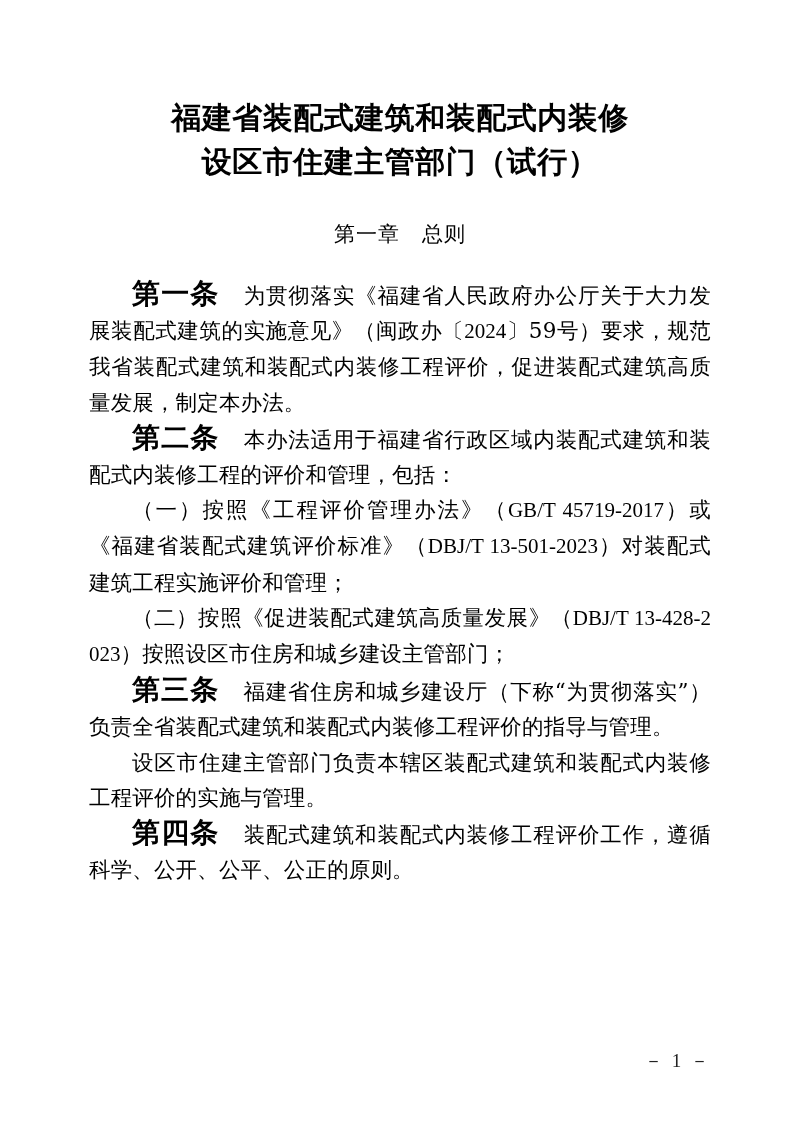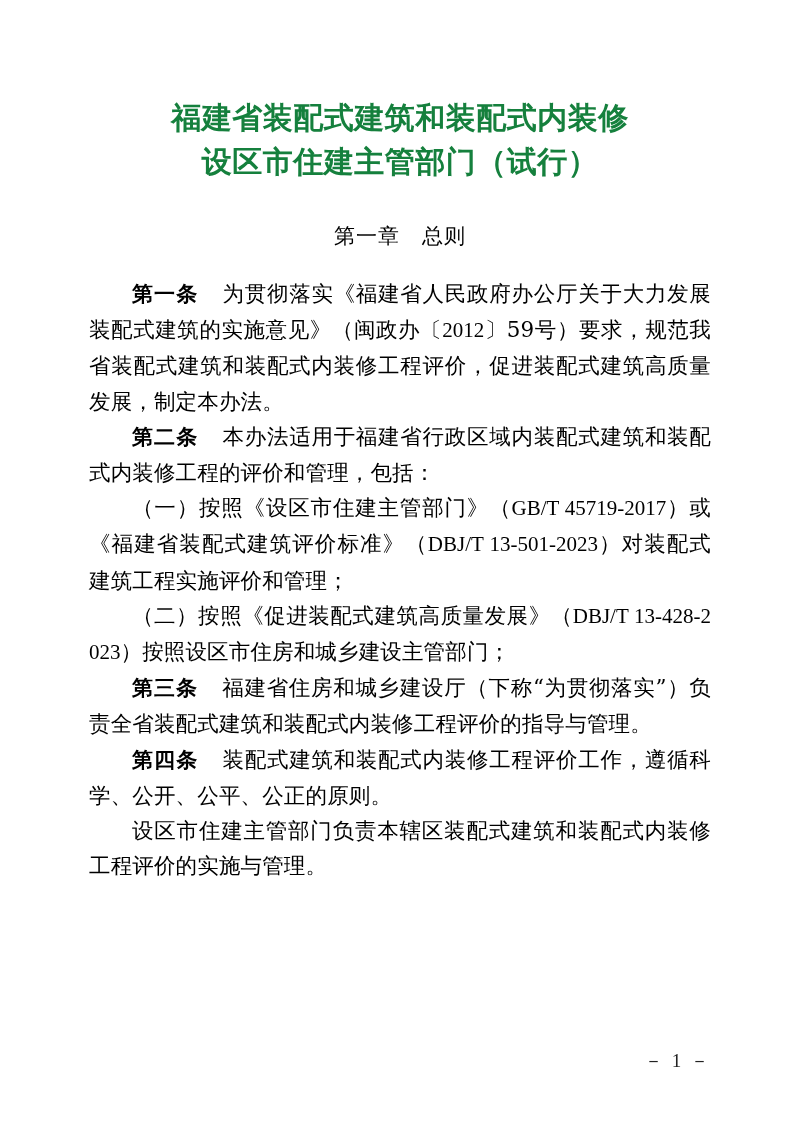--- a/index.html
+++ b/index.html
@@ -30,32 +30,32 @@
     position: absolute;
     left: 0;
     right: 0;
     top: 96px;
     text-align: center;
     font-family: "DejaVu Serif", "Liberation Serif", serif;
     font-weight: bold;
     font-size: 30px;
     line-height: 44px;
     letter-spacing: 0.5px;
-    color: #15803d;
+    color: #000000;
   }
   .doc-title .tline { display: block; white-space: nowrap; }
 
   
   .chapter-heading {
     position: absolute;
     left: 0;
     right: 0;
     top: 220px;
     text-align: center;
-    font-family: Liberation Sans, sans-serif;
+    font-family: Liberation Mono, monospace;
     font-weight: normal;
     font-size: 21px;
     line-height: 32px;
     letter-spacing: 1px;
   }
 
   
   .body-flow {
     position: absolute;
     left: 89px;
@@ -73,21 +73,21 @@
     text-indent: 2em;
     text-align: justify;
     text-justify: inter-ideograph;
     word-break: break-all;
   }
 
   
   .art-label {
     font-family: "DejaVu Sans", "Liberation Sans", sans-serif;
     font-weight: bold;
-    font-size: 21px;
+    font-size: 28px;
     letter-spacing: 0.5px;
   }
   .art-gap { display: inline-block; width: 1.1em; }
 
   
   .lat {
     font-family: "Liberation Serif", "DejaVu Serif", serif;
     font-size: 21px;
     letter-spacing: 0;
   }
@@ -112,32 +112,32 @@
 
   <div class="doc-title">
     <span class="tline">福建省装配式建筑和装配式内装修</span>
     <span class="tline">设区市住建主管部门（试行）</span>
   </div>
 
   <div class="chapter-heading">第一章　总则</div>
 
   <div class="body-flow">
 
-    <p class="para"><span class="art-label">第一条</span><span class="art-gap"></span><span>为贯彻落实《福建省人民政府办公厅关于大力发展装配式建筑的实施意见》（闽政办〔</span><span class="lat">2012</span><span>〕59号）要求，规范我省装配式建筑和装配式内装修工程评价，促进装配式建筑高质量发展，制定本办法。</span></p>
+    <p class="para"><span class="art-label">第一条</span><span class="art-gap"></span><span>为贯彻落实《福建省人民政府办公厅关于大力发展装配式建筑的实施意见》（闽政办〔</span><span class="lat">2024</span><span>〕59号）要求，规范我省装配式建筑和装配式内装修工程评价，促进装配式建筑高质量发展，制定本办法。</span></p>
 
     <p class="para"><span class="art-label">第二条</span><span class="art-gap"></span><span>本办法适用于福建省行政区域内装配式建筑和装配式内装修工程的评价和管理，包括：</span></p>
 
-    <p class="para"><span>（一）</span><span>按照《设区市住建主管部门》（</span><span class="lat">GB/T 45719-2017</span><span>）或《福建省装配式建筑评价标准》（</span><span class="lat">DBJ/T 13-501-2023</span><span>）对装配式建筑工程实施评价和管理；</span></p>
+    <p class="para"><span>（一）</span><span>按照《工程评价管理办法》（</span><span class="lat">GB/T 45719-2017</span><span>）或《福建省装配式建筑评价标准》（</span><span class="lat">DBJ/T 13-501-2023</span><span>）对装配式建筑工程实施评价和管理；</span></p>
 
     <p class="para"><span>（二）</span><span>按照《促进装配式建筑高质量发展》（</span><span class="lat">DBJ/T 13-428-2023</span><span>）按照设区市住房和城乡建设主管部门；</span></p>
 
 
     <p class="para"><span class="art-label">第三条</span><span class="art-gap"></span><span>福建省住房和城乡建设厅（下称“为贯彻落实”）负责全省装配式建筑和装配式内装修工程评价的指导与管理。</span></p>
 
+    <p class="para">设区市住建主管部门负责本辖区装配式建筑和装配式内装修工程评价的实施与管理。</p>
+
     <p class="para"><span class="art-label">第四条</span><span class="art-gap"></span><span>装配式建筑和装配式内装修工程评价工作，遵循科学、公开、公平、公正的原则。</span></p>
-
-    <p class="para">设区市住建主管部门负责本辖区装配式建筑和装配式内装修工程评价的实施与管理。</p>
 
   </div>
 
   <div class="page-footer">－ 1 －</div>
 
 </div>
 
 </body></html>

